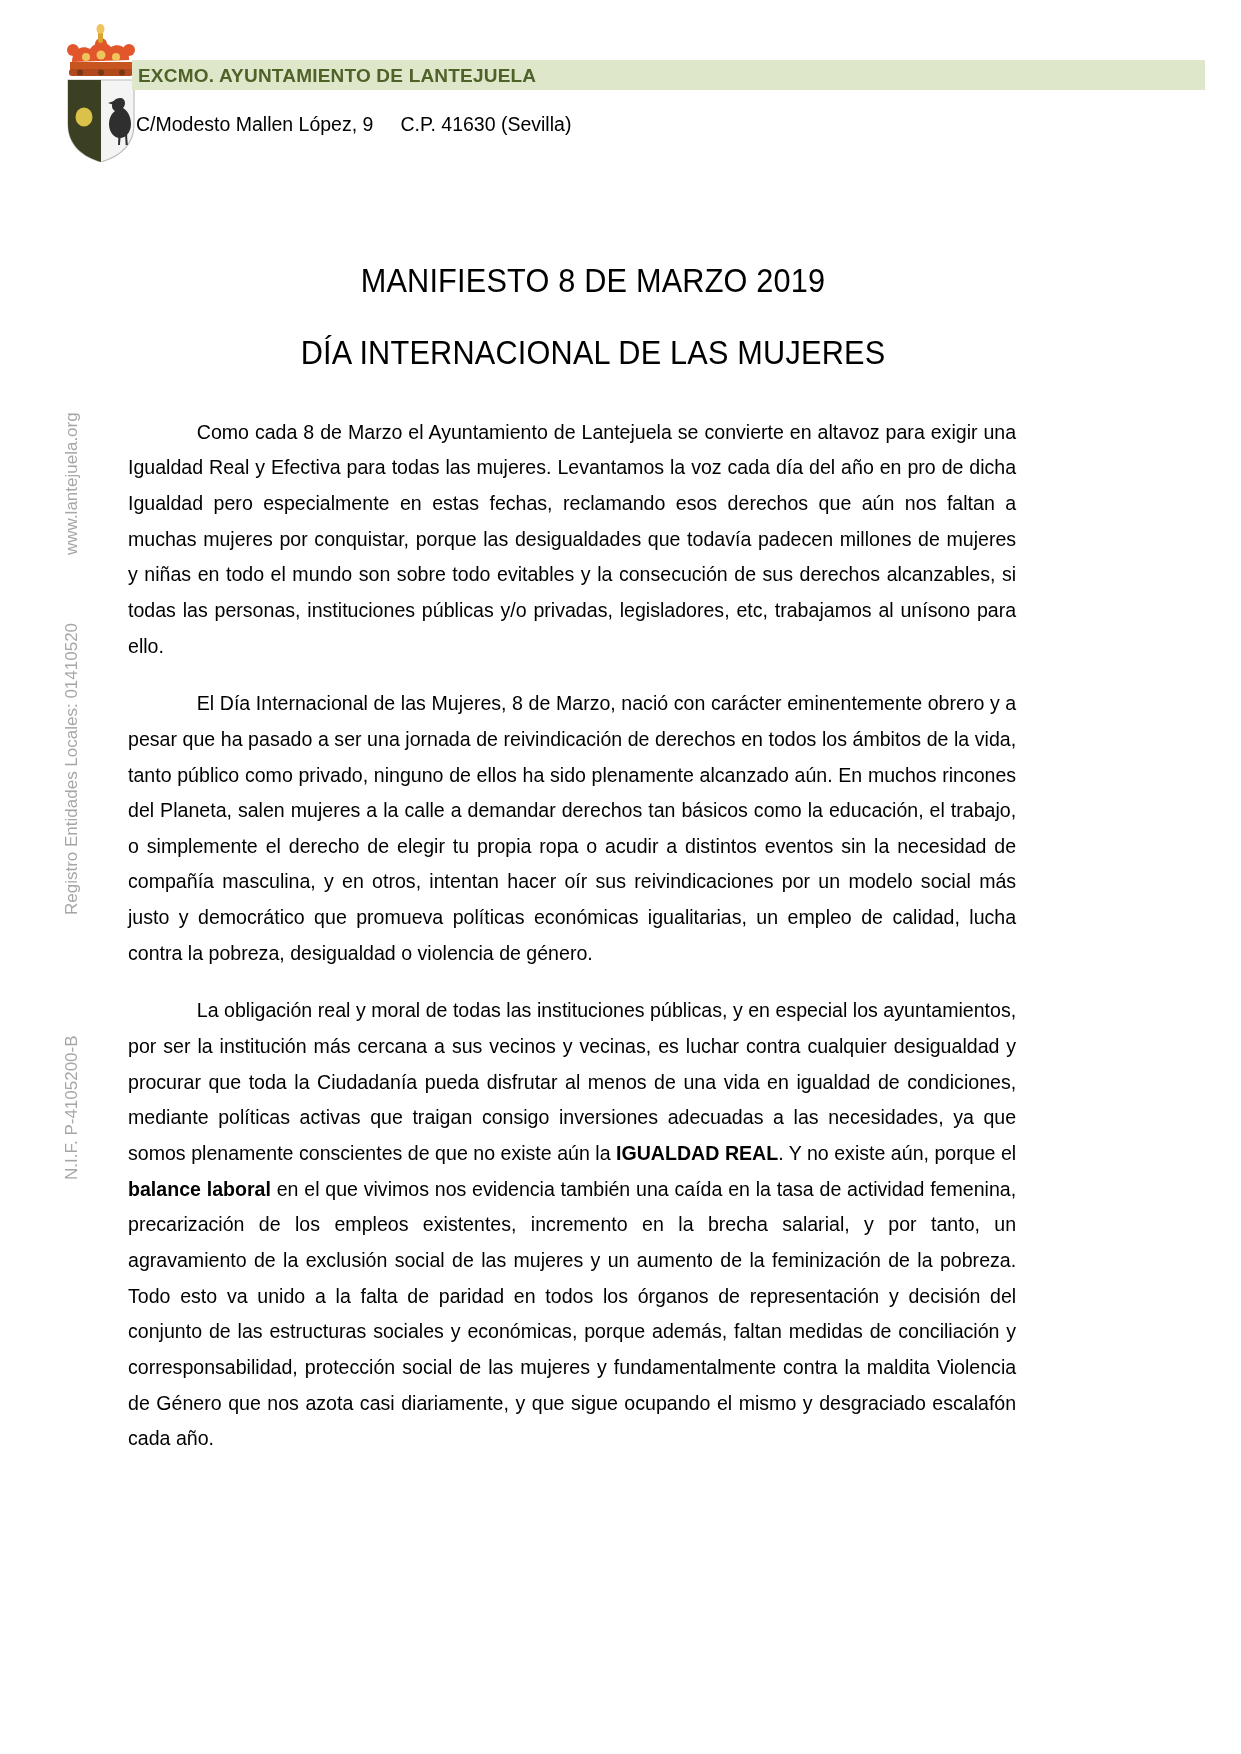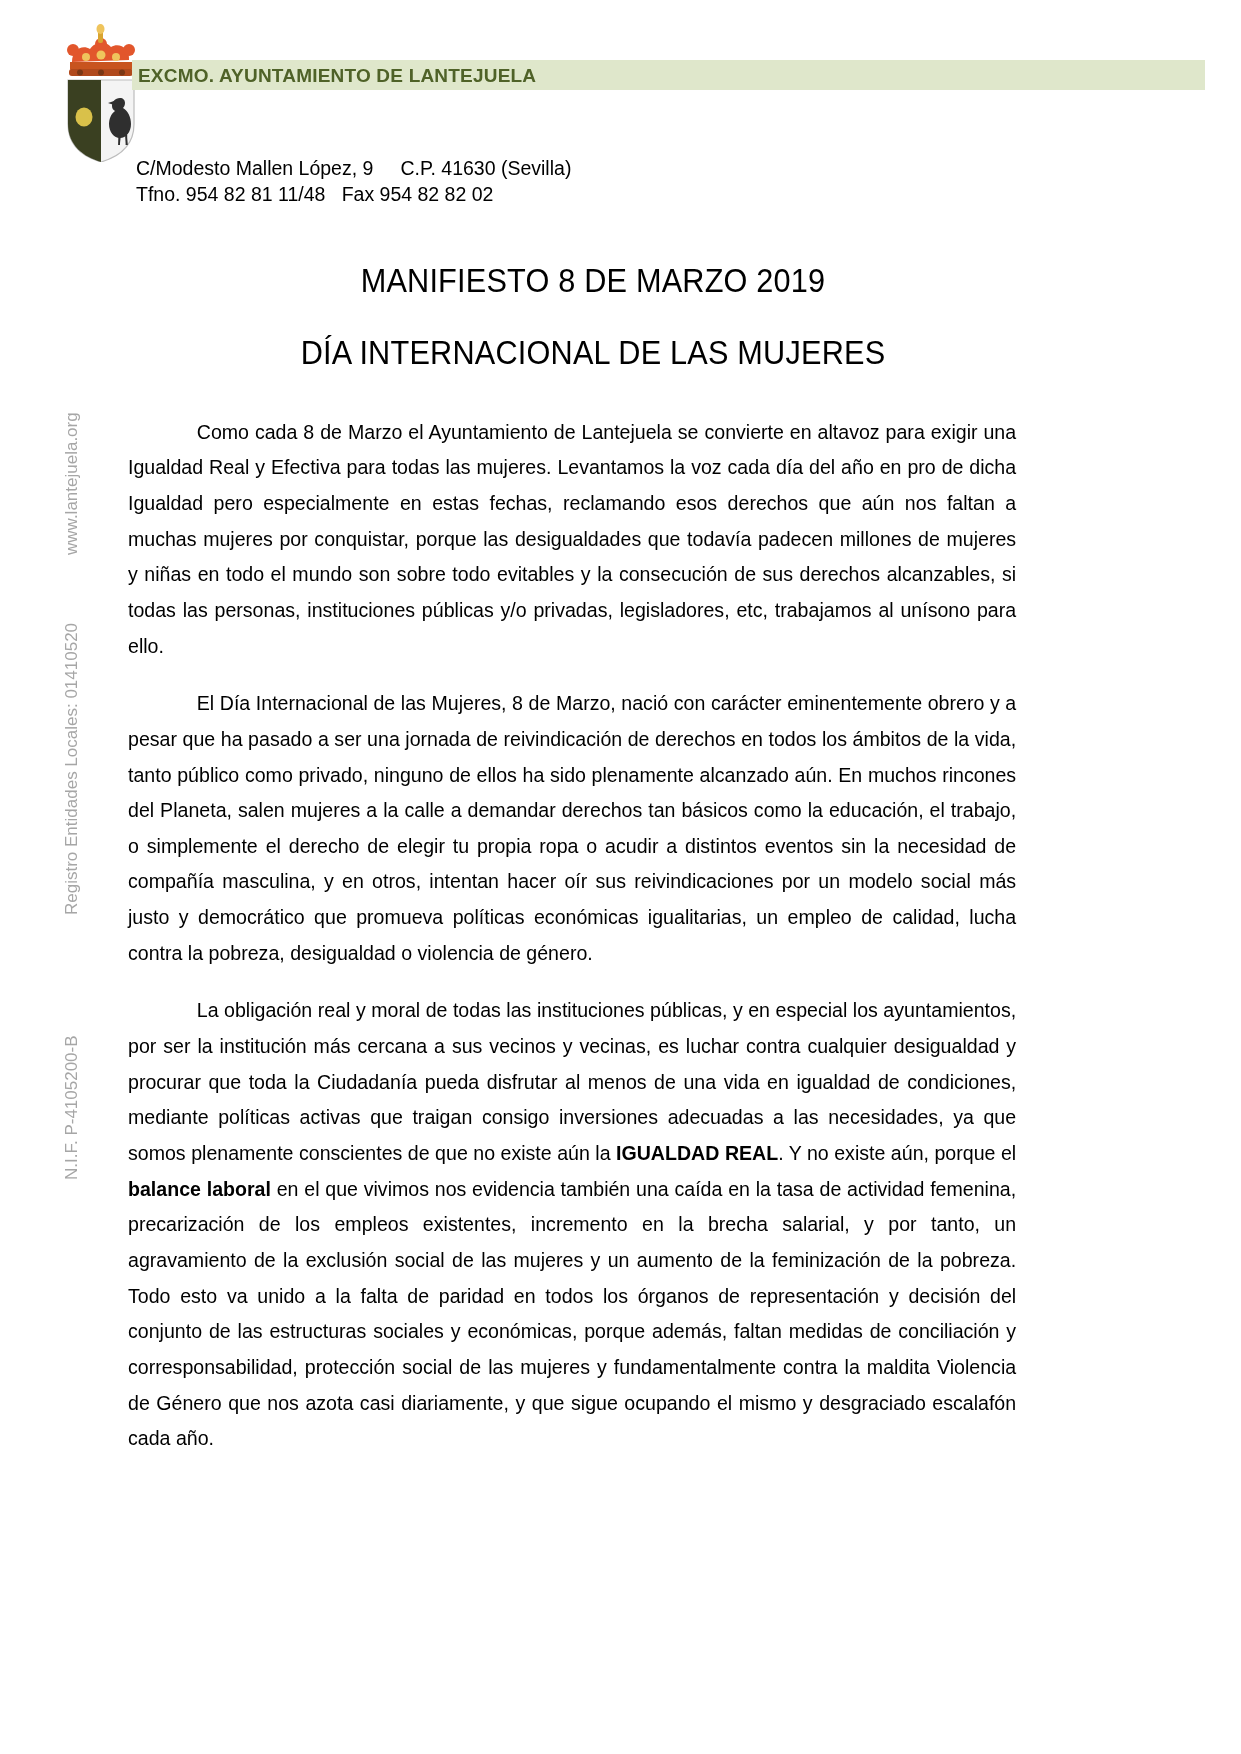--- a/index.html
+++ b/index.html
@@ -72,21 +72,21 @@
   }
 
   .addr-line {
     font-family: "Liberation Sans", sans-serif;
     font-size: 19.5px;
     color: #000000;
     line-height: 1.33;
     white-space: pre;
     padding-left: 4px;
   }
-  .addr-line.first { padding-top: 22px; margin-top: 44px; }
+  .addr-line.first { padding-top: 22px; }
 
   
   .sidenote {
     position: absolute;
     left: 0;
     color: #a6a6a6;
     font-family: "Liberation Sans", sans-serif;
     font-size: 17px;
     white-space: nowrap;
     transform-origin: left top;
@@ -179,21 +179,20 @@
           <rect x="77.6" y="113" width="1.6" height="10"></rect>
         </g>
       </svg>
     </div>
 
     <div class="letterhead-text">
       <div class="org-band">
         <span class="org-name">EXCMO. AYUNTAMIENTO DE LANTEJUELA</span>
       </div>
       <div class="addr-line first">C/Modesto Mallen López, 9     C.P. 41630 (Sevilla)</div>
-      <div class="addr-line">Tfno. 954 82 81 11/48   Fax 954 82 82 02</div>
     </div>
   </div>
 
   <div class="sidenote web">www.lantejuela.org</div>
   <div class="sidenote reg">Registro Entidades Locales: 01410520</div>
   <div class="sidenote nif">N.I.F. P-4105200-B</div>
 
   <div class="doc">
     <h1 class="doc-title t1">MANIFIESTO 8 DE MARZO 2019</h1>
     <h1 class="doc-title t2">DÍA INTERNACIONAL DE LAS MUJERES</h1>

